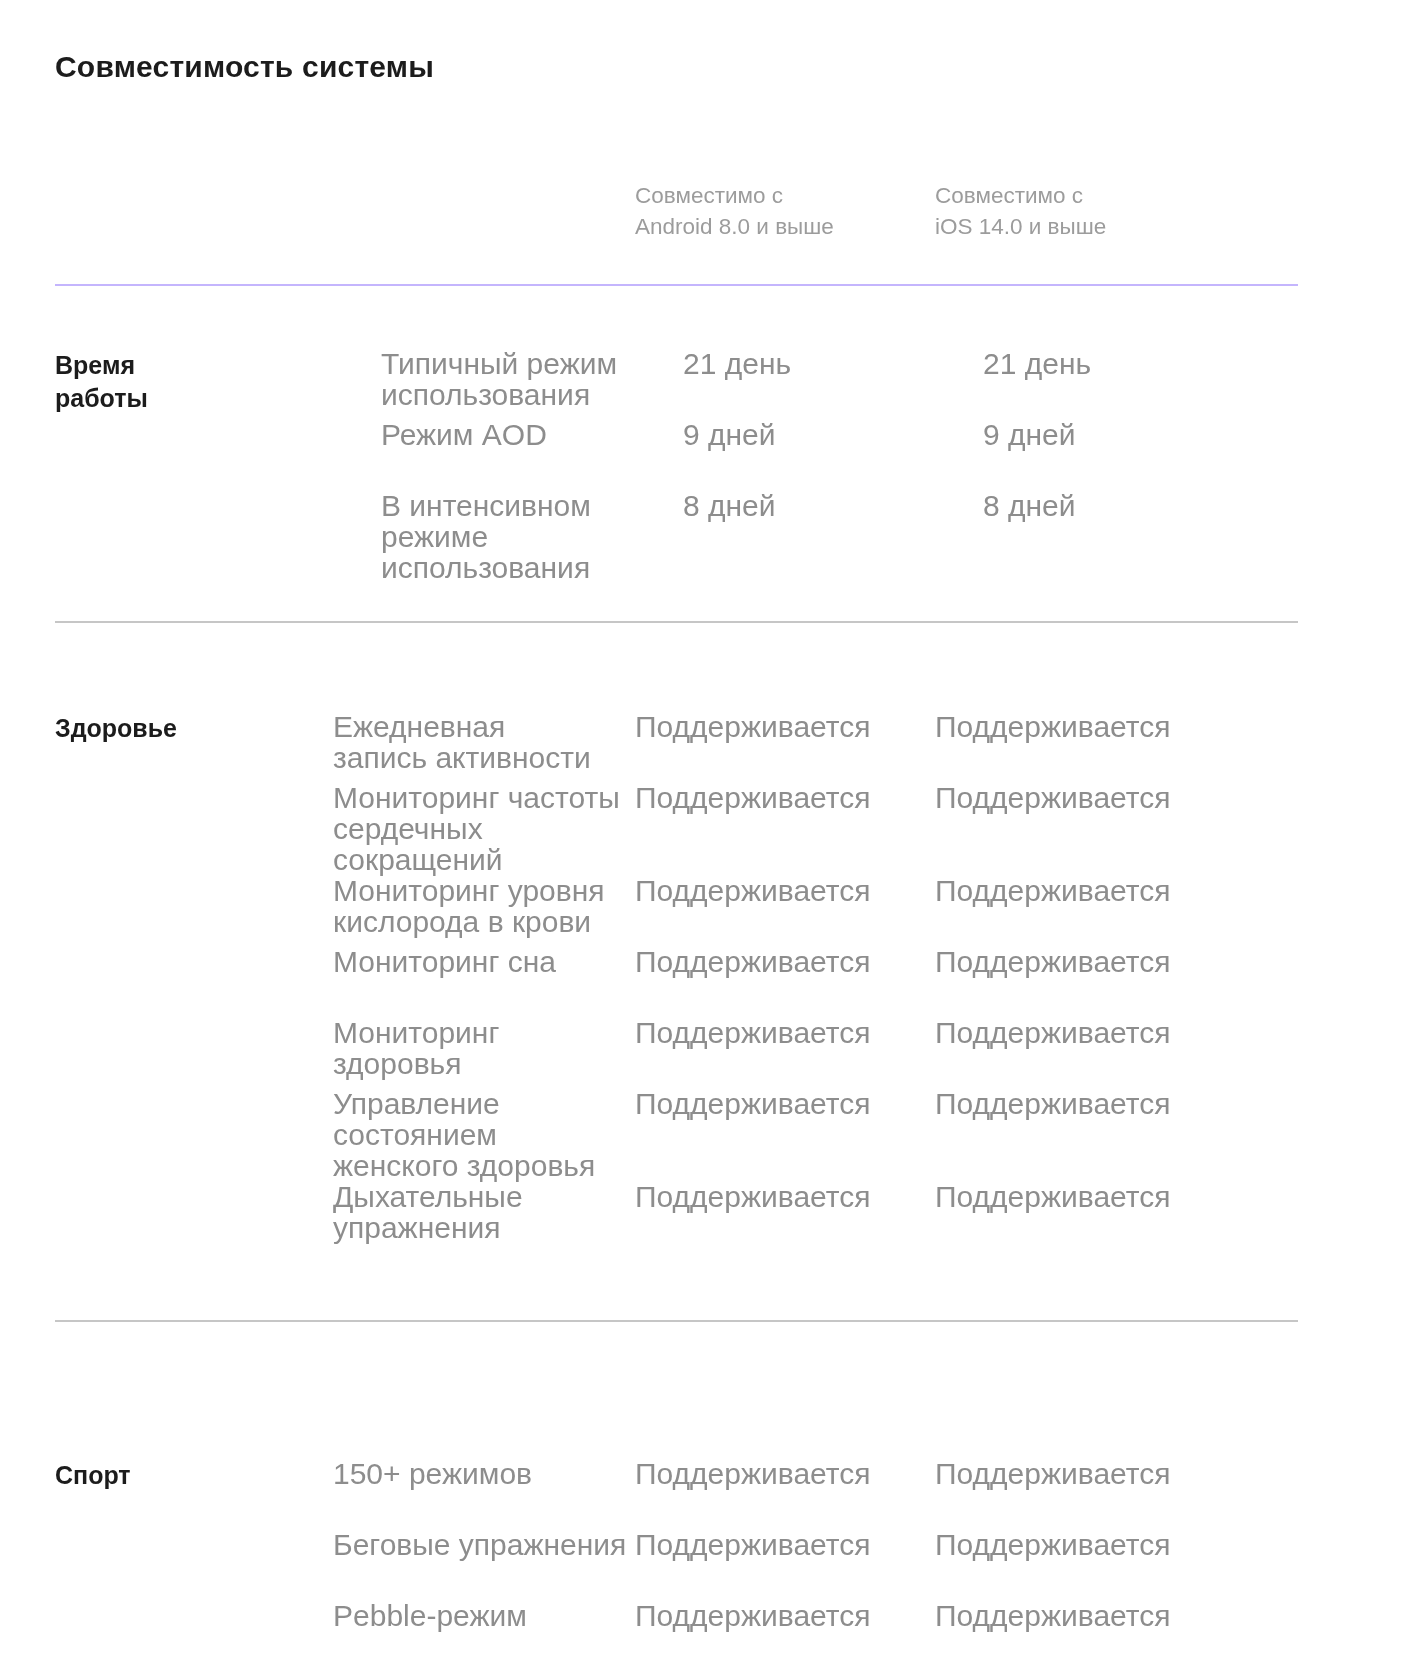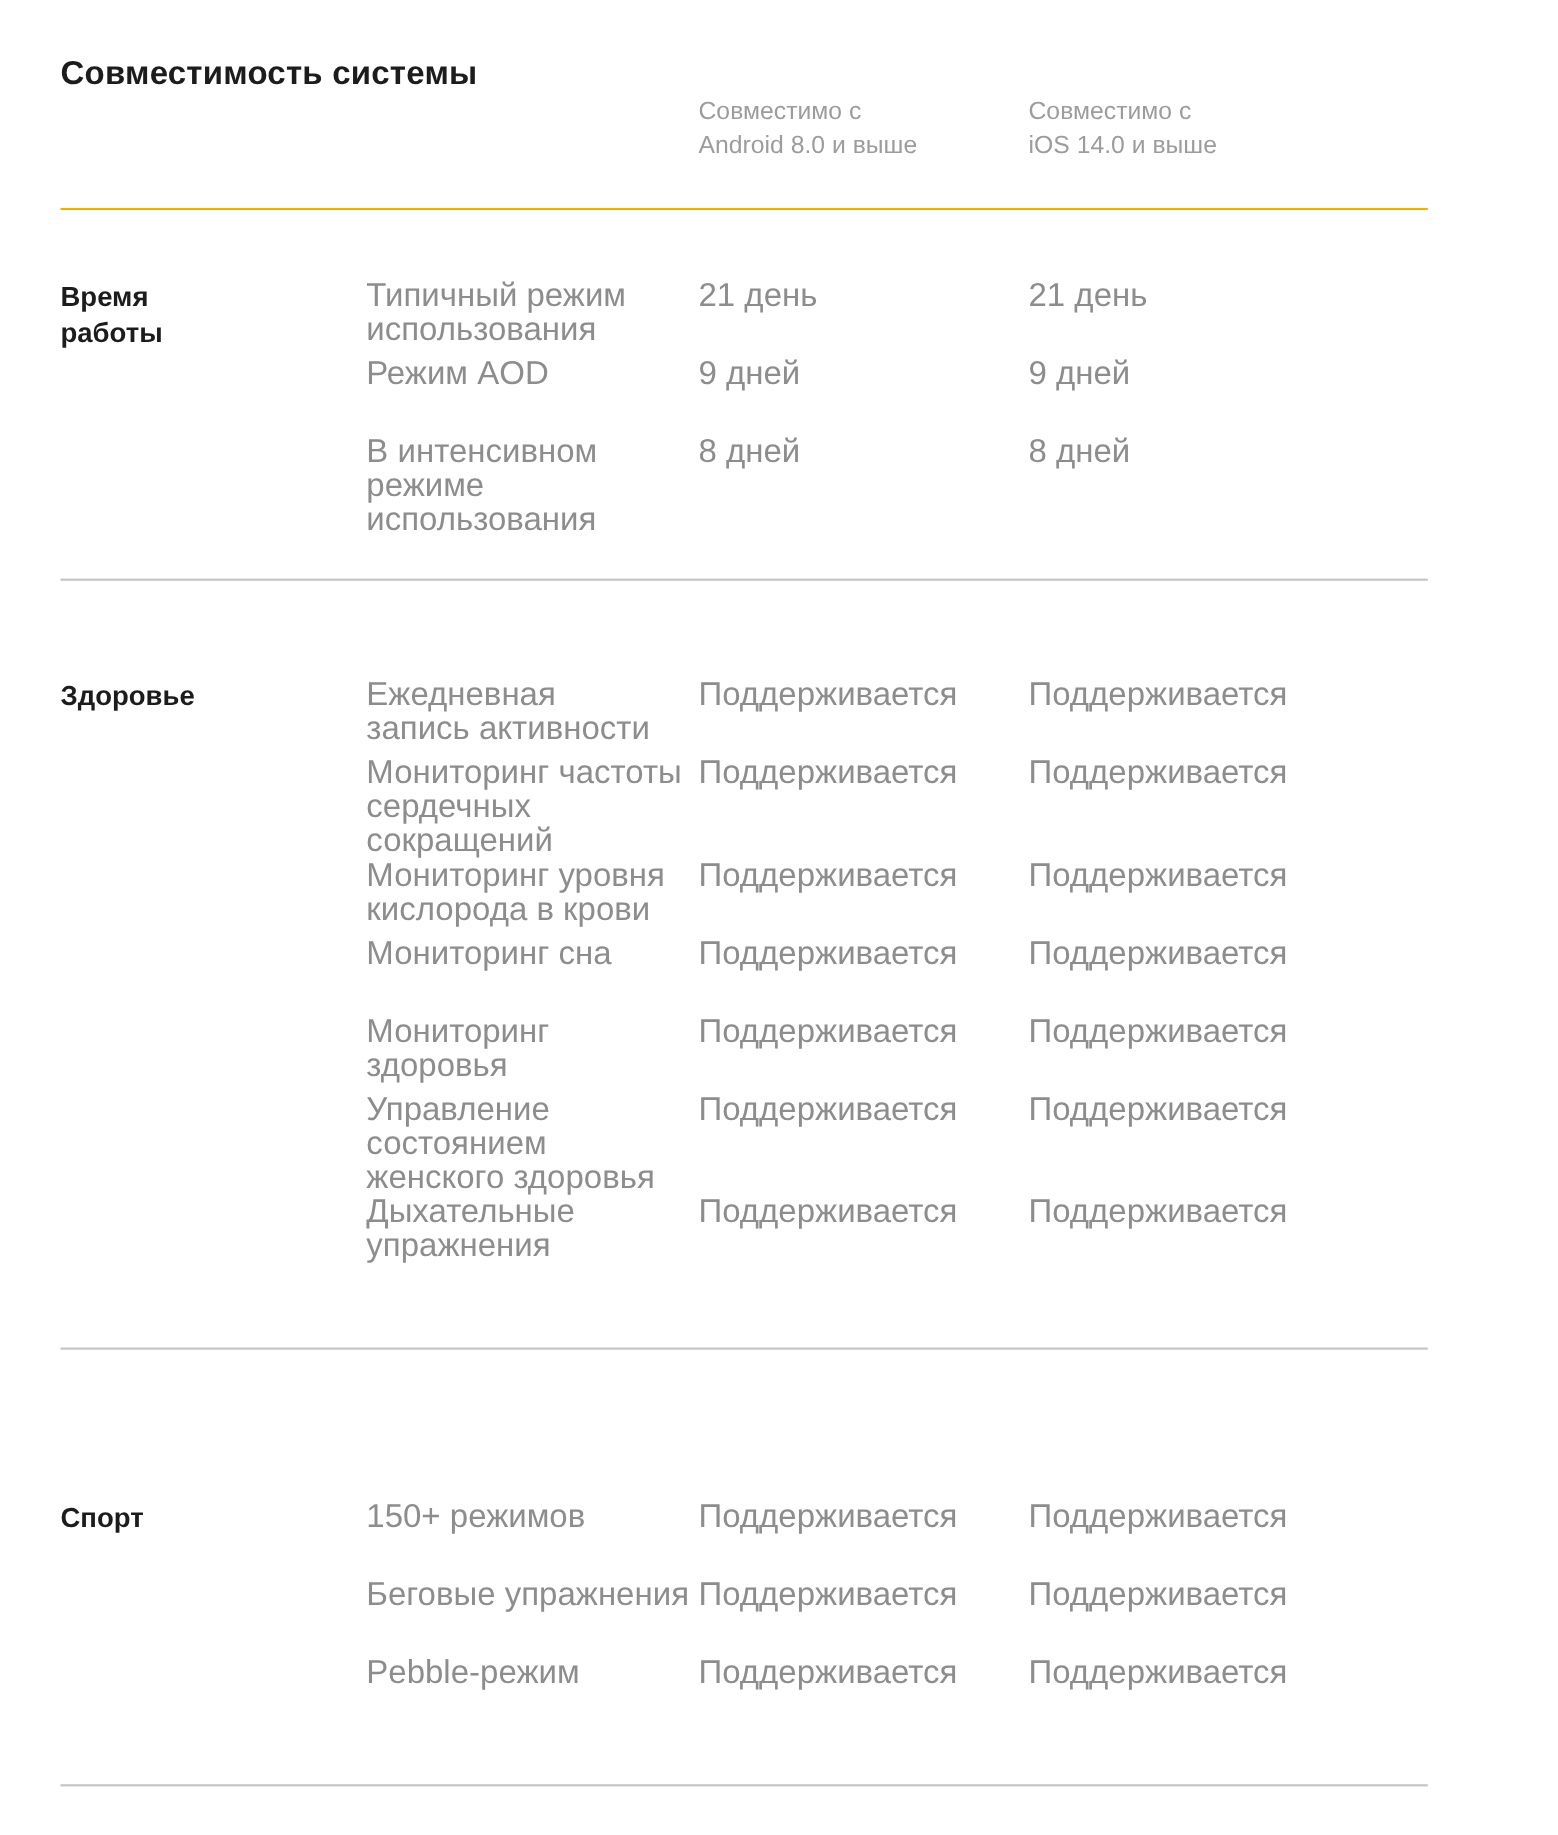--- a/index.html
+++ b/index.html
@@ -18,36 +18,37 @@
     font-size: 30px;
     font-weight: 700;
     color: #1c1c1c;
     letter-spacing: 0.2px;
     line-height: 36px;
   }
   
   .header-row {
     display: grid;
     grid-template-columns: 278px 302px 300px 1fr;
+    margin-top: 95px;
     padding-bottom: 42px;
-    border-bottom: 2px solid #eab308;
+    border-bottom: 2px solid #c4b5fd;
   }
   .col-header {
     font-size: 22.5px;
     line-height: 31px;
     color: #9c9c9c;
     white-space: pre-line;
   }
   
   .spec-section {
     display: grid;
     grid-template-columns: 278px 1fr;
     border-bottom: 2px solid #c6c6c6;
   }
-  .spec-section.s-0 { padding-top: 62px; padding-bottom: 38px; }
+  .spec-section.s-0 { padding-top: 62px; padding-bottom: 38px; gap: 48px; }
   .spec-section.s-1 { padding-top: 88px; padding-bottom: 68px; }
   .spec-section.s-2 { padding-top: 88px; padding-bottom: 46px; margin-top: 48px; }
   .section-name {
     grid-column: 1;
     font-size: 25px;
     font-weight: 700;
     color: #1c1c1c;
     line-height: 33px;
     white-space: pre-line;
     padding-top: 1px;

